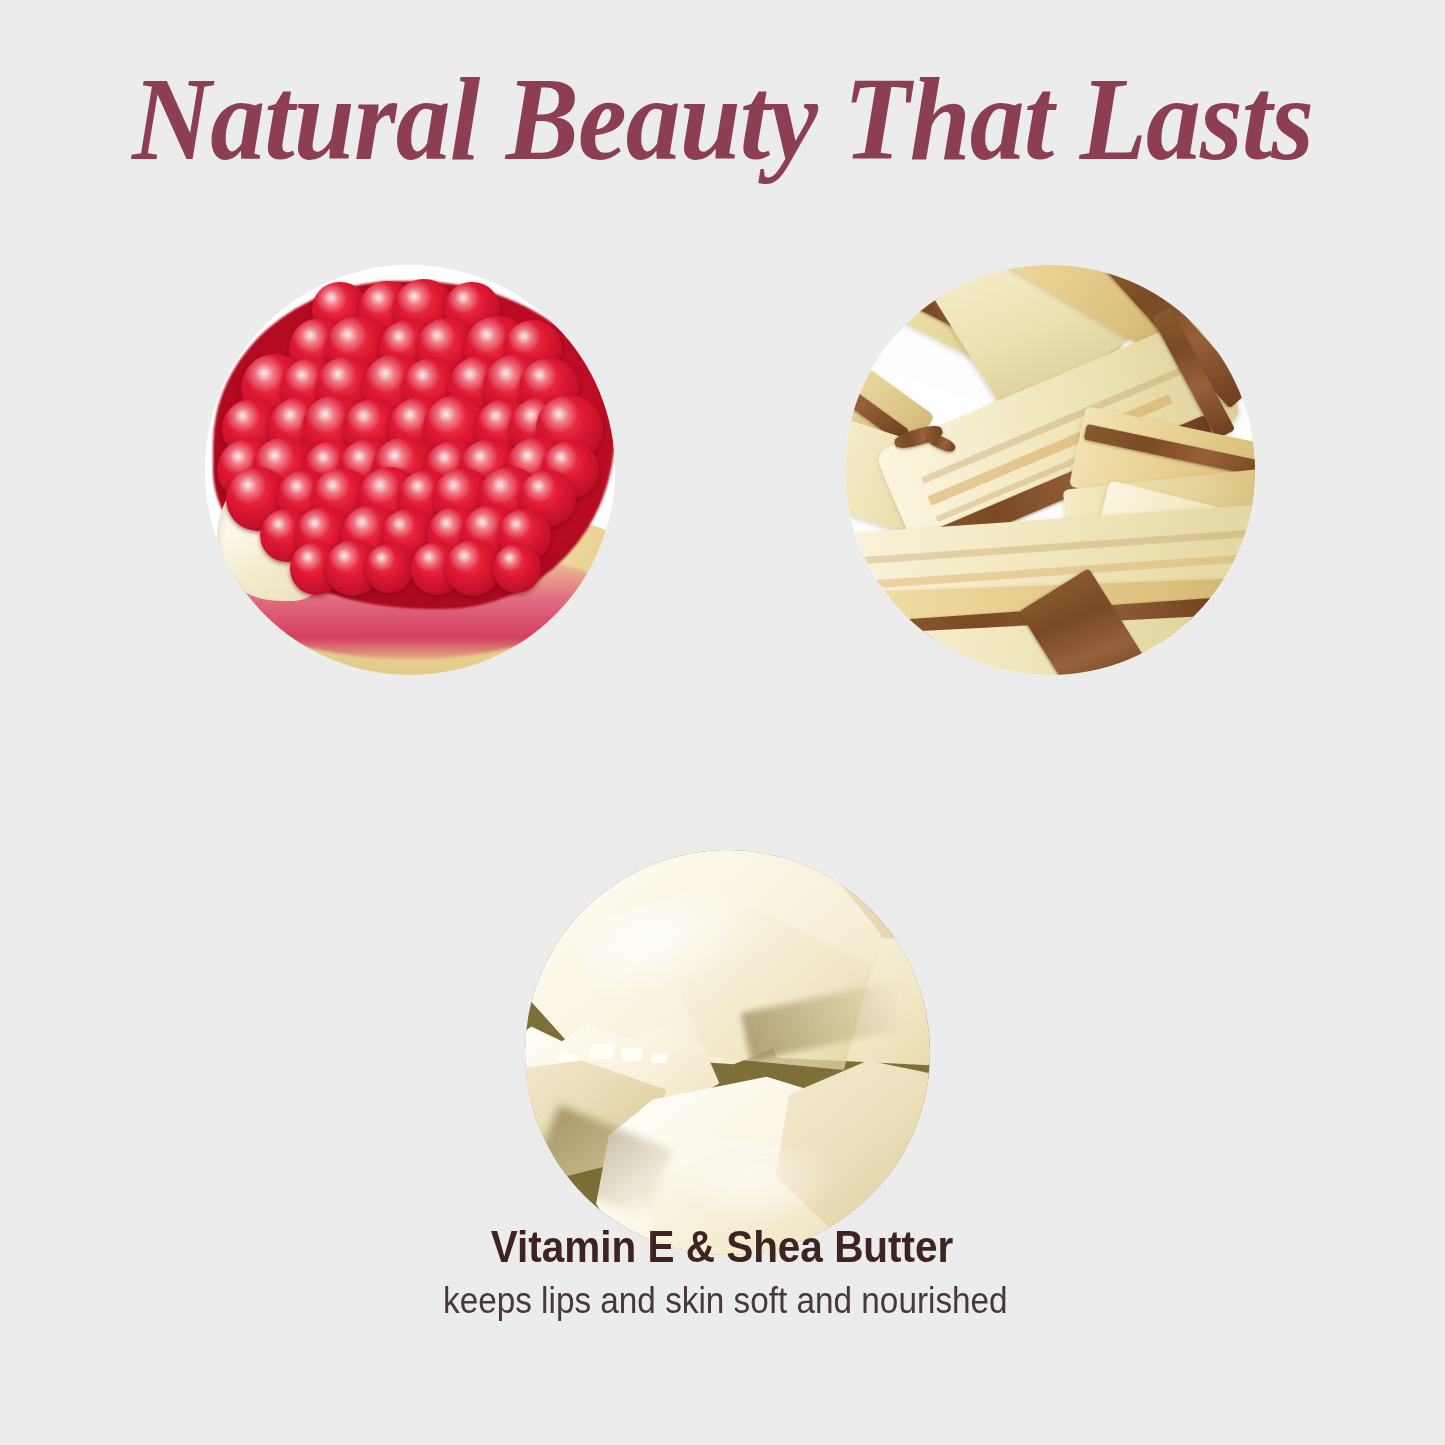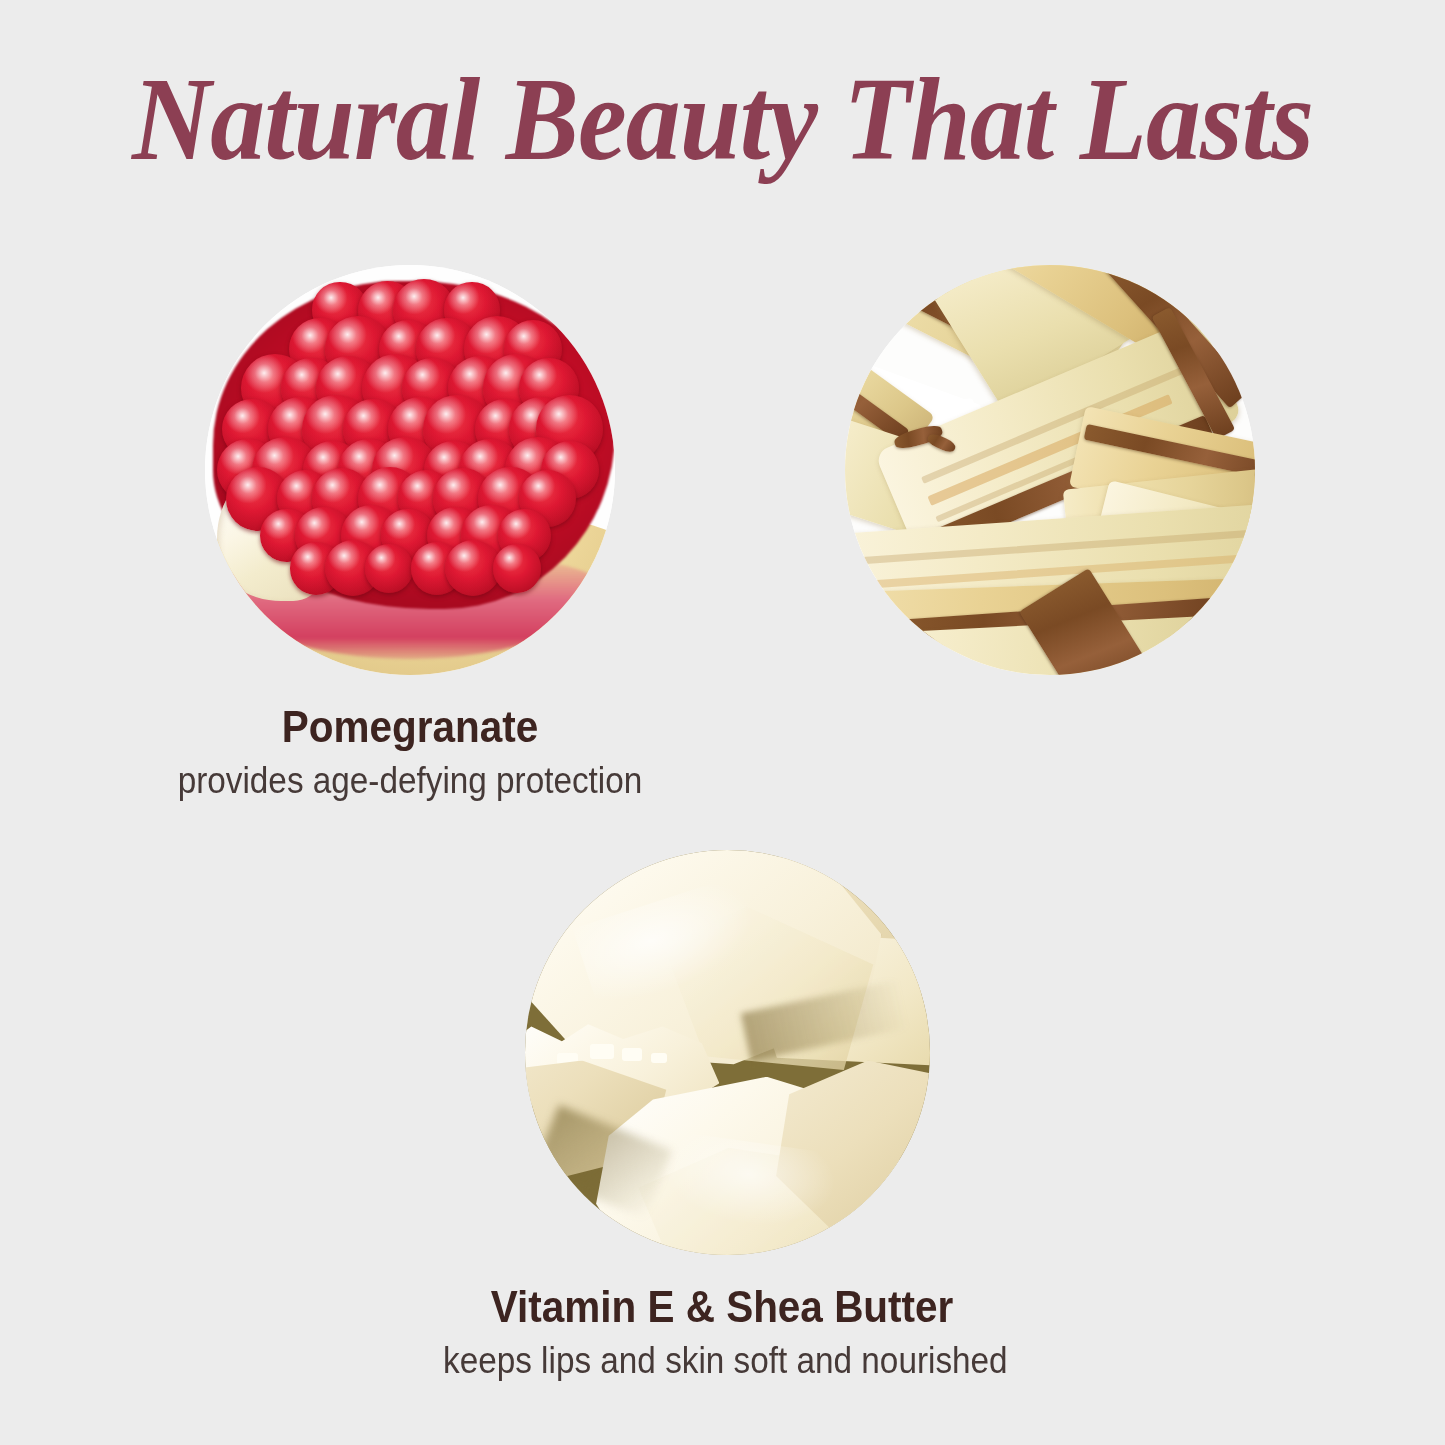--- a/index.html
+++ b/index.html
@@ -342,24 +342,20 @@
 
       <div class="blob" style="left:54%; top:36%; width:40%; height:12%;
                   background: linear-gradient(90deg, rgba(125,105,52,0.55), rgba(125,105,52,0));
                   transform: rotate(-12deg); filter: blur(3px);"></div>
       <div class="blob" style="left:4%; top:68%; width:30%; height:18%;
                   background: linear-gradient(120deg, rgba(120,102,48,0.6), rgba(120,102,48,0));
                   transform: rotate(22deg); filter: blur(4px);"></div>
     </div>
   </div>
 
-  <div class="cap" style="left:100px; top:705px; width:620px;">
-    <div class="cap-title">Pomegranate</div>
-    <div class="cap-sub">provides age-defying protection</div>
-  </div>
-
-
-  <div class="cap" style="left:412px; top:1285px; width:620px;">
+
+
+  <div class="cap" style="left:412px; top:1225px; width:620px;">
     <div class="cap-title">Vitamin E &amp; Shea Butter</div>
     <div class="cap-sub">keeps lips and skin soft and nourished</div>
   </div>
 
 </div>
 
 </body></html>

